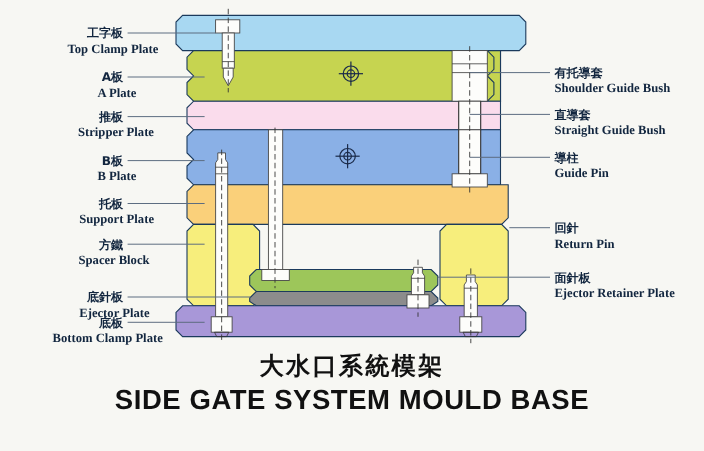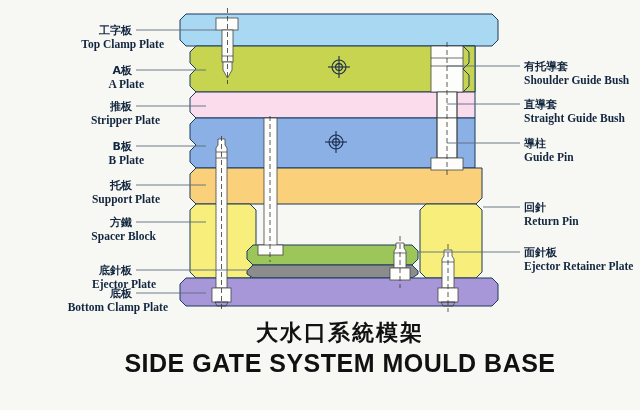--- a/index.html
+++ b/index.html
@@ -3,21 +3,21 @@
 <meta charset="utf-8">
 <style>
   html,body{margin:0;padding:0;}
   body{
     width:640px;height:410px;
     background:#f7f7f3;
     font-family:"Liberation Serif", serif;
     overflow:hidden;
     position:relative;
   }
-  #root{position:absolute;inset:0;margin-left:20px;}
+  #root{position:absolute;inset:0;}
   svg.diagram{position:absolute;left:0;top:0;width:640px;height:410px;}
 
   .lbl-cn{font-family:"DejaVu Sans", sans-serif;font-size:11px;font-weight:bold;fill:#12263f;}
   .lbl-en{font-family:"Liberation Serif", serif;font-size:11.5px;font-weight:bold;fill:#12263f;}
   .leader{stroke:#5b6b80;stroke-width:0.9;fill:none;}
   .outline{stroke:#1b3a5c;stroke-width:1;}
   .thin{stroke:#333;stroke-width:0.7;fill:none;}
   .metal{fill:#fdfdfb;stroke:#444;stroke-width:0.8;}
   .dash{stroke:#333;stroke-width:0.8;fill:none;stroke-dasharray:5 3;}
   .title-cn{font-family:"DejaVu Sans", sans-serif;font-size:22px;font-weight:bold;fill:#111;letter-spacing:2px;}

